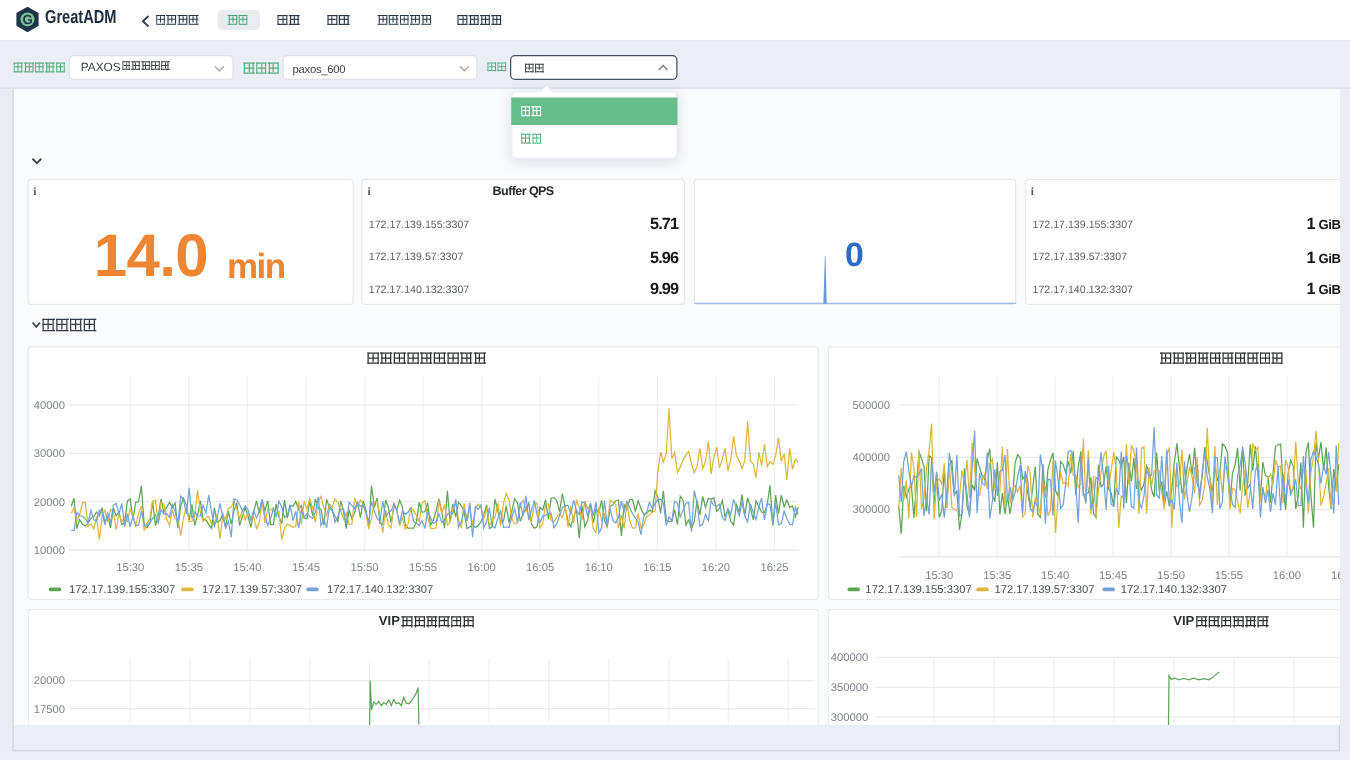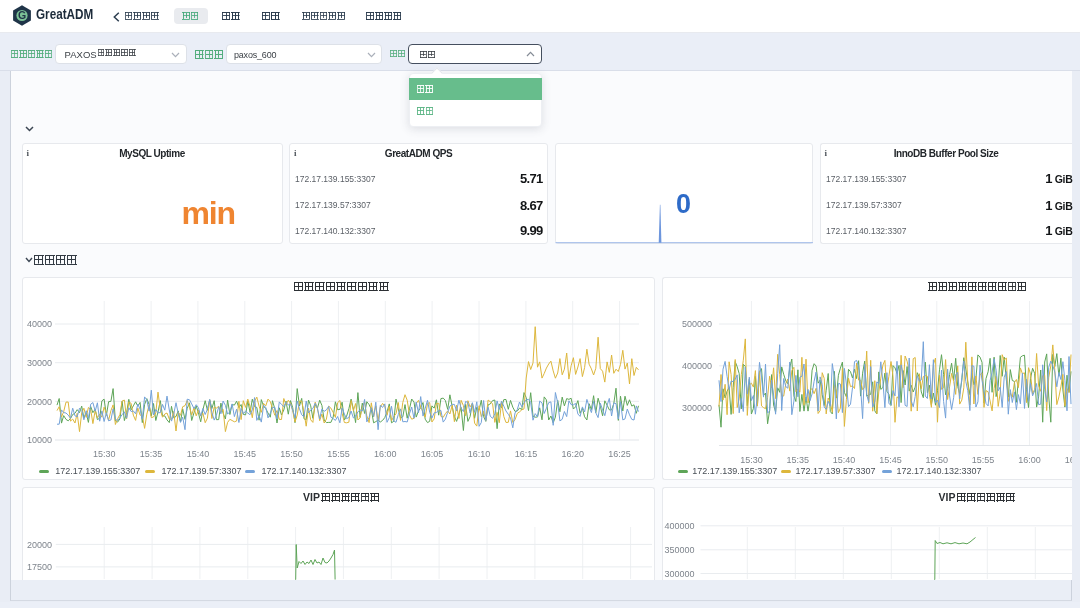--- a/index.html
+++ b/index.html
@@ -64,33 +64,32 @@
     </svg>
 <svg class="abs" style="left:24.5px;top:256.5px" width="8" height="6" viewBox="0 0 8 6">
       <polyline points="1,1 4,4.5 7,1" fill="none" stroke="#3c4653" stroke-width="1.4"></polyline>
     </svg>
 <div class="abs" style="left:33.5px;top:255px;color:#333b44;font-weight:bold"><b class="q" style="width:10.1px;height:9.8px;margin-right:1px"></b><b class="q" style="width:10.1px;height:9.8px;margin-right:1px"></b><b class="q" style="width:10.1px;height:9.8px;margin-right:1px"></b><b class="q" style="width:10.1px;height:9.8px;margin-right:1px"></b></div>
 <div class="card" style="left:22px;top:143px;width:260.5px;height:100.5px"></div>
 <div class="card" style="left:289px;top:143px;width:259px;height:100.5px"></div>
 <div class="card" style="left:554.5px;top:143px;width:258.5px;height:100.5px"></div>
 <div class="card" style="left:820px;top:143px;width:252px;height:100.5px;border-right:none;border-radius:3px 0 0 3px"></div>
 <div class="info" style="left:26.5px;top:148.5px">i</div>
-<div class="ct" style="left:22px;top:147.5px;width:260px">MySQL Uptime</div>
-<div class="abs" style="left:181.5px;top:197.8px;font-weight:bold;color:#ef8531;font-size:32px;line-height:30px;letter-spacing:-1.2px">min</div>
+<div class="abs" style="left:75px;top:181.6px;font-weight:bold;color:#ef8531;font-size:48px;line-height:48px;letter-spacing:-0.5px">14.0</div>
+<div class="abs" style="left:181.5px;top:197.8px;font-weight:bold;color:#ef8531;font-size:28px;line-height:30px;letter-spacing:-1.2px">min</div>
 <div class="info" style="left:294px;top:148.5px">i</div>
-<div class="ct" style="left:289px;top:147.5px;width:259px">GreatADM QPS</div>
+<div class="ct" style="left:289px;top:147.5px;width:259px">Buffer QPS</div>
 <div class="ip" style="left:295px;top:173.7px">172.17.139.155:3307</div>
 <div class="val" style="left:442.5px;top:172.2px;width:100px">5.71</div>
 <div class="ip" style="left:295px;top:200.0px">172.17.139.57:3307</div>
-<div class="val" style="left:442.5px;top:198.5px;width:100px">8.67</div>
+<div class="val" style="left:442.5px;top:198.5px;width:100px">5.96</div>
 <div class="ip" style="left:295px;top:225.9px">172.17.140.132:3307</div>
 <div class="val" style="left:442.5px;top:224.4px;width:100px">9.99</div>
 <div class="abs" style="left:676px;top:190.5px;font-weight:bold;color:#2e6bc8;font-size:27px;line-height:27px">0</div>
 <div class="info" style="left:824.5px;top:148.5px">i</div>
-<div class="ct" style="left:820px;top:147.5px;width:252px">InnoDB Buffer Pool Size</div>
 <div class="ip" style="left:826px;top:173.7px">172.17.139.155:3307</div>
 <div class="val" style="left:972.5px;top:172.2px;width:100px">1 <span style="font-size:10.5px;letter-spacing:-0.3px">GiB</span></div>
 <div class="ip" style="left:826px;top:200.0px">172.17.139.57:3307</div>
 <div class="val" style="left:972.5px;top:198.5px;width:100px">1 <span style="font-size:10.5px;letter-spacing:-0.3px">GiB</span></div>
 <div class="ip" style="left:826px;top:225.9px">172.17.140.132:3307</div>
 <div class="val" style="left:972.5px;top:224.4px;width:100px">1 <span style="font-size:10.5px;letter-spacing:-0.3px">GiB</span></div>
 <div class="card" style="left:22px;top:276.5px;width:633px;height:203.5px"></div>
 <div class="card" style="left:662px;top:276.5px;width:410px;height:203.5px;border-right:none;border-radius:3px 0 0 3px"></div>
 <div class="card" style="left:22px;top:486.5px;width:633px;height:93px;border-bottom:none;border-radius:3px 3px 0 0"></div>
 <div class="card" style="left:662px;top:486.5px;width:410px;height:93px;border-right:none;border-bottom:none;border-radius:3px 0 0 0"></div>

